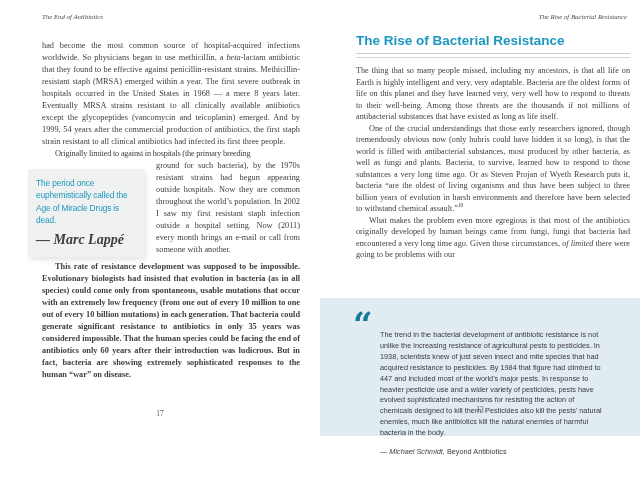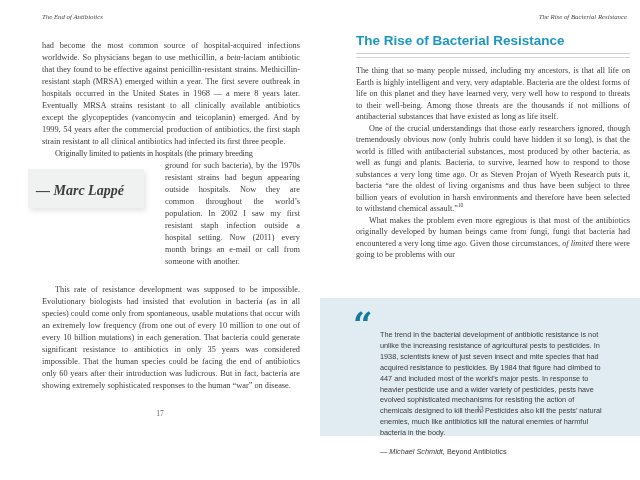--- a/index.html
+++ b/index.html
@@ -28,22 +28,22 @@
                  color:var(--accent-teal,#1e97c0);margin:0 0 5px 0;letter-spacing:0;}
   .double-rule{height:3px;border-top:1px solid #cccccc;border-bottom:1px solid #d6d6d6;margin-bottom:7px;}
 
   .wrap-row{display:flex;align-items:flex-start;}
   .pq-box{flex:0 0 auto;width:100px;margin-left:-14px;margin-top:9px;padding:8px 8px 9px 8px;
           background:var(--pullquote-bg,#f0f2f1);box-shadow:2px 3px 5px rgba(0,0,0,0.10);}
   .pq-text{font-family:"Liberation Sans",sans-serif;font-size:8.4px;line-height:12.3px;
            letter-spacing:-0.15px;color:var(--accent-teal,#1e97c0);text-align:left;}
   .pq-attr{margin-top:6px;font-family:"Liberation Serif",serif;font-style:italic;font-weight:bold;
            font-size:14px;color:#3d3d3d;}
-  .wrap-col{flex:1;margin-left:21px;}
-  .after-wrap{margin-top:16px;}
+  .wrap-col{flex:1;margin-left:12px;}
+  .after-wrap{margin-top:4px;font-weight:bold;}
 
   .blockquote-box{position:absolute;left:0;right:0;top:298px;bottom:0;
                   background:var(--blockquote-bg,#e1ebf2);}
   .bq-mark{position:absolute;left:33px;top:26px;font-family:"DejaVu Serif",serif;font-weight:bold;
            font-size:34px;line-height:0;color:var(--quote-mark-teal,#17789e);}
   .bq-text{position:absolute;left:60px;top:32px;width:226px;
            font-family:"Liberation Sans",sans-serif;font-size:7.3px;line-height:10.9px;
            color:#3a3a3a;text-align:left;}
   .bq-attr{margin-top:8px;}
 
@@ -55,24 +55,25 @@
 <body>
 
 <div class="spread">
 
   <div class="page left">
     <div class="running-head rh-left">The End of Antibiotics</div>
 
     <div class="body-col left-col">
       <p class="para"><span>had become the most common source of hospital-acquired infections worldwide. So physicians began to use methicillin, a </span><span class="it">beta</span><span>-lactam antibiotic that they found to be effective against penicillin-resistant strains. Methicillin-resistant staph (MRSA) emerged within a year. The first severe outbreak in hospitals occurred in the United States in 1968 — a mere 8 years later. Eventually MRSA strains resistant to all clinically available antibiotics except the glycopeptides (vancomycin and teicoplanin) emerged. And by 1999, 54 years after the commercial production of antibiotics, the first staph strain resistant to all clinical antibiotics had infected its first three people.</span></p>
 
-      <p class="para lead indent">Originally limited to patients in hospitals (the primary breeding</p>
+      <p class="para lead indent">Originally limited to against in hospitals (the primary breeding</p>
 
       <div class="wrap-row">
         <div class="pq-box">
+          <div class="pq-text">The period once euphemistically called the Age of Miracle Drugs is dead.</div>
           <div class="pq-attr">— Marc Lappé</div>
         </div>
         <p class="para wrap-col">ground for such bacteria), by the 1970s resistant strains had begun appearing outside hospitals. Now they are common throughout the world’s population. In 2002 I saw my first resistant staph infection outside a hospital setting. Now (2011) every month brings an e-mail or call from someone with another.</p>
       </div>
 
       <p class="para indent after-wrap"><span>This rate of resistance development was supposed to be impossible. Evolutionary biologists had insisted that evolution in bacteria (as in all species) could come only from spontaneous, usable mutations that occur with an extremely low frequency (from one out of every 10 million to one out of every 10 billion mutations) in each generation. That bacteria could generate significant resistance to antibiotics in only 35 years was considered impossible. That the human species could be facing the end of antibiotics only 60 years after their introduction was ludicrous. But in fact, bacteria are showing extremely sophisticated responses to the human “war” on disease.</span></p>
     </div>
 
     <div class="page-number">17</div>
   </div>

